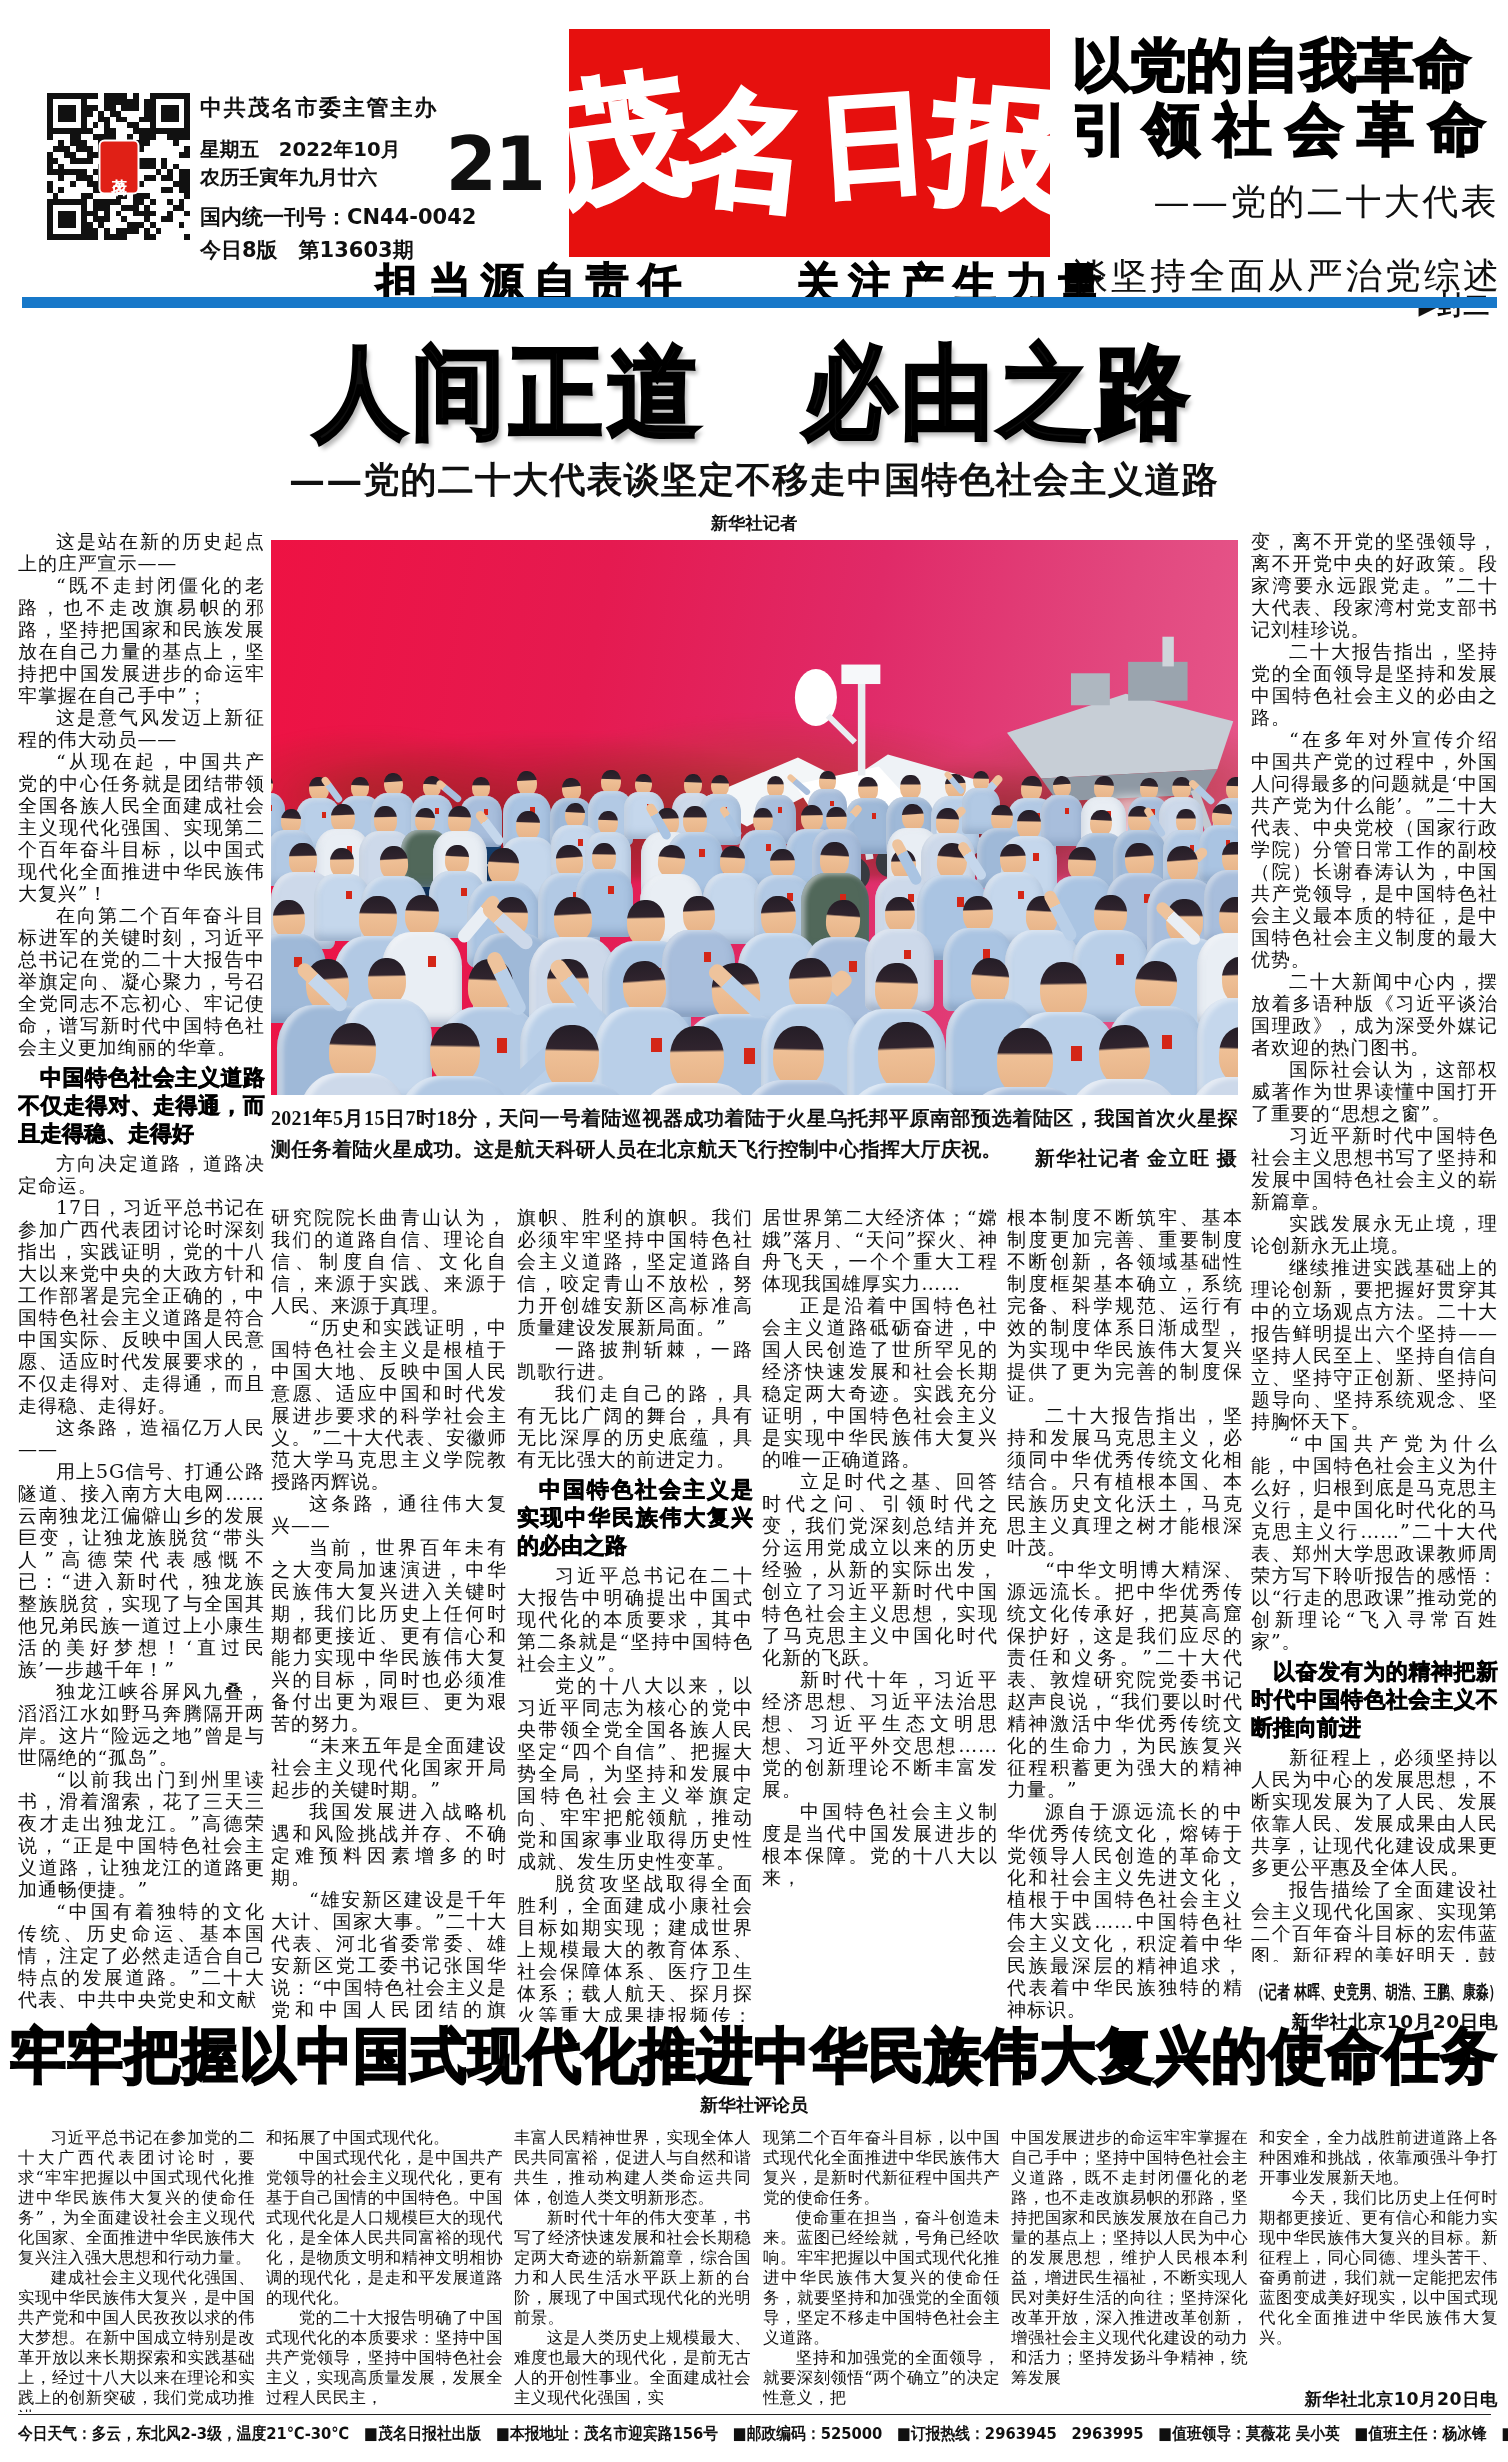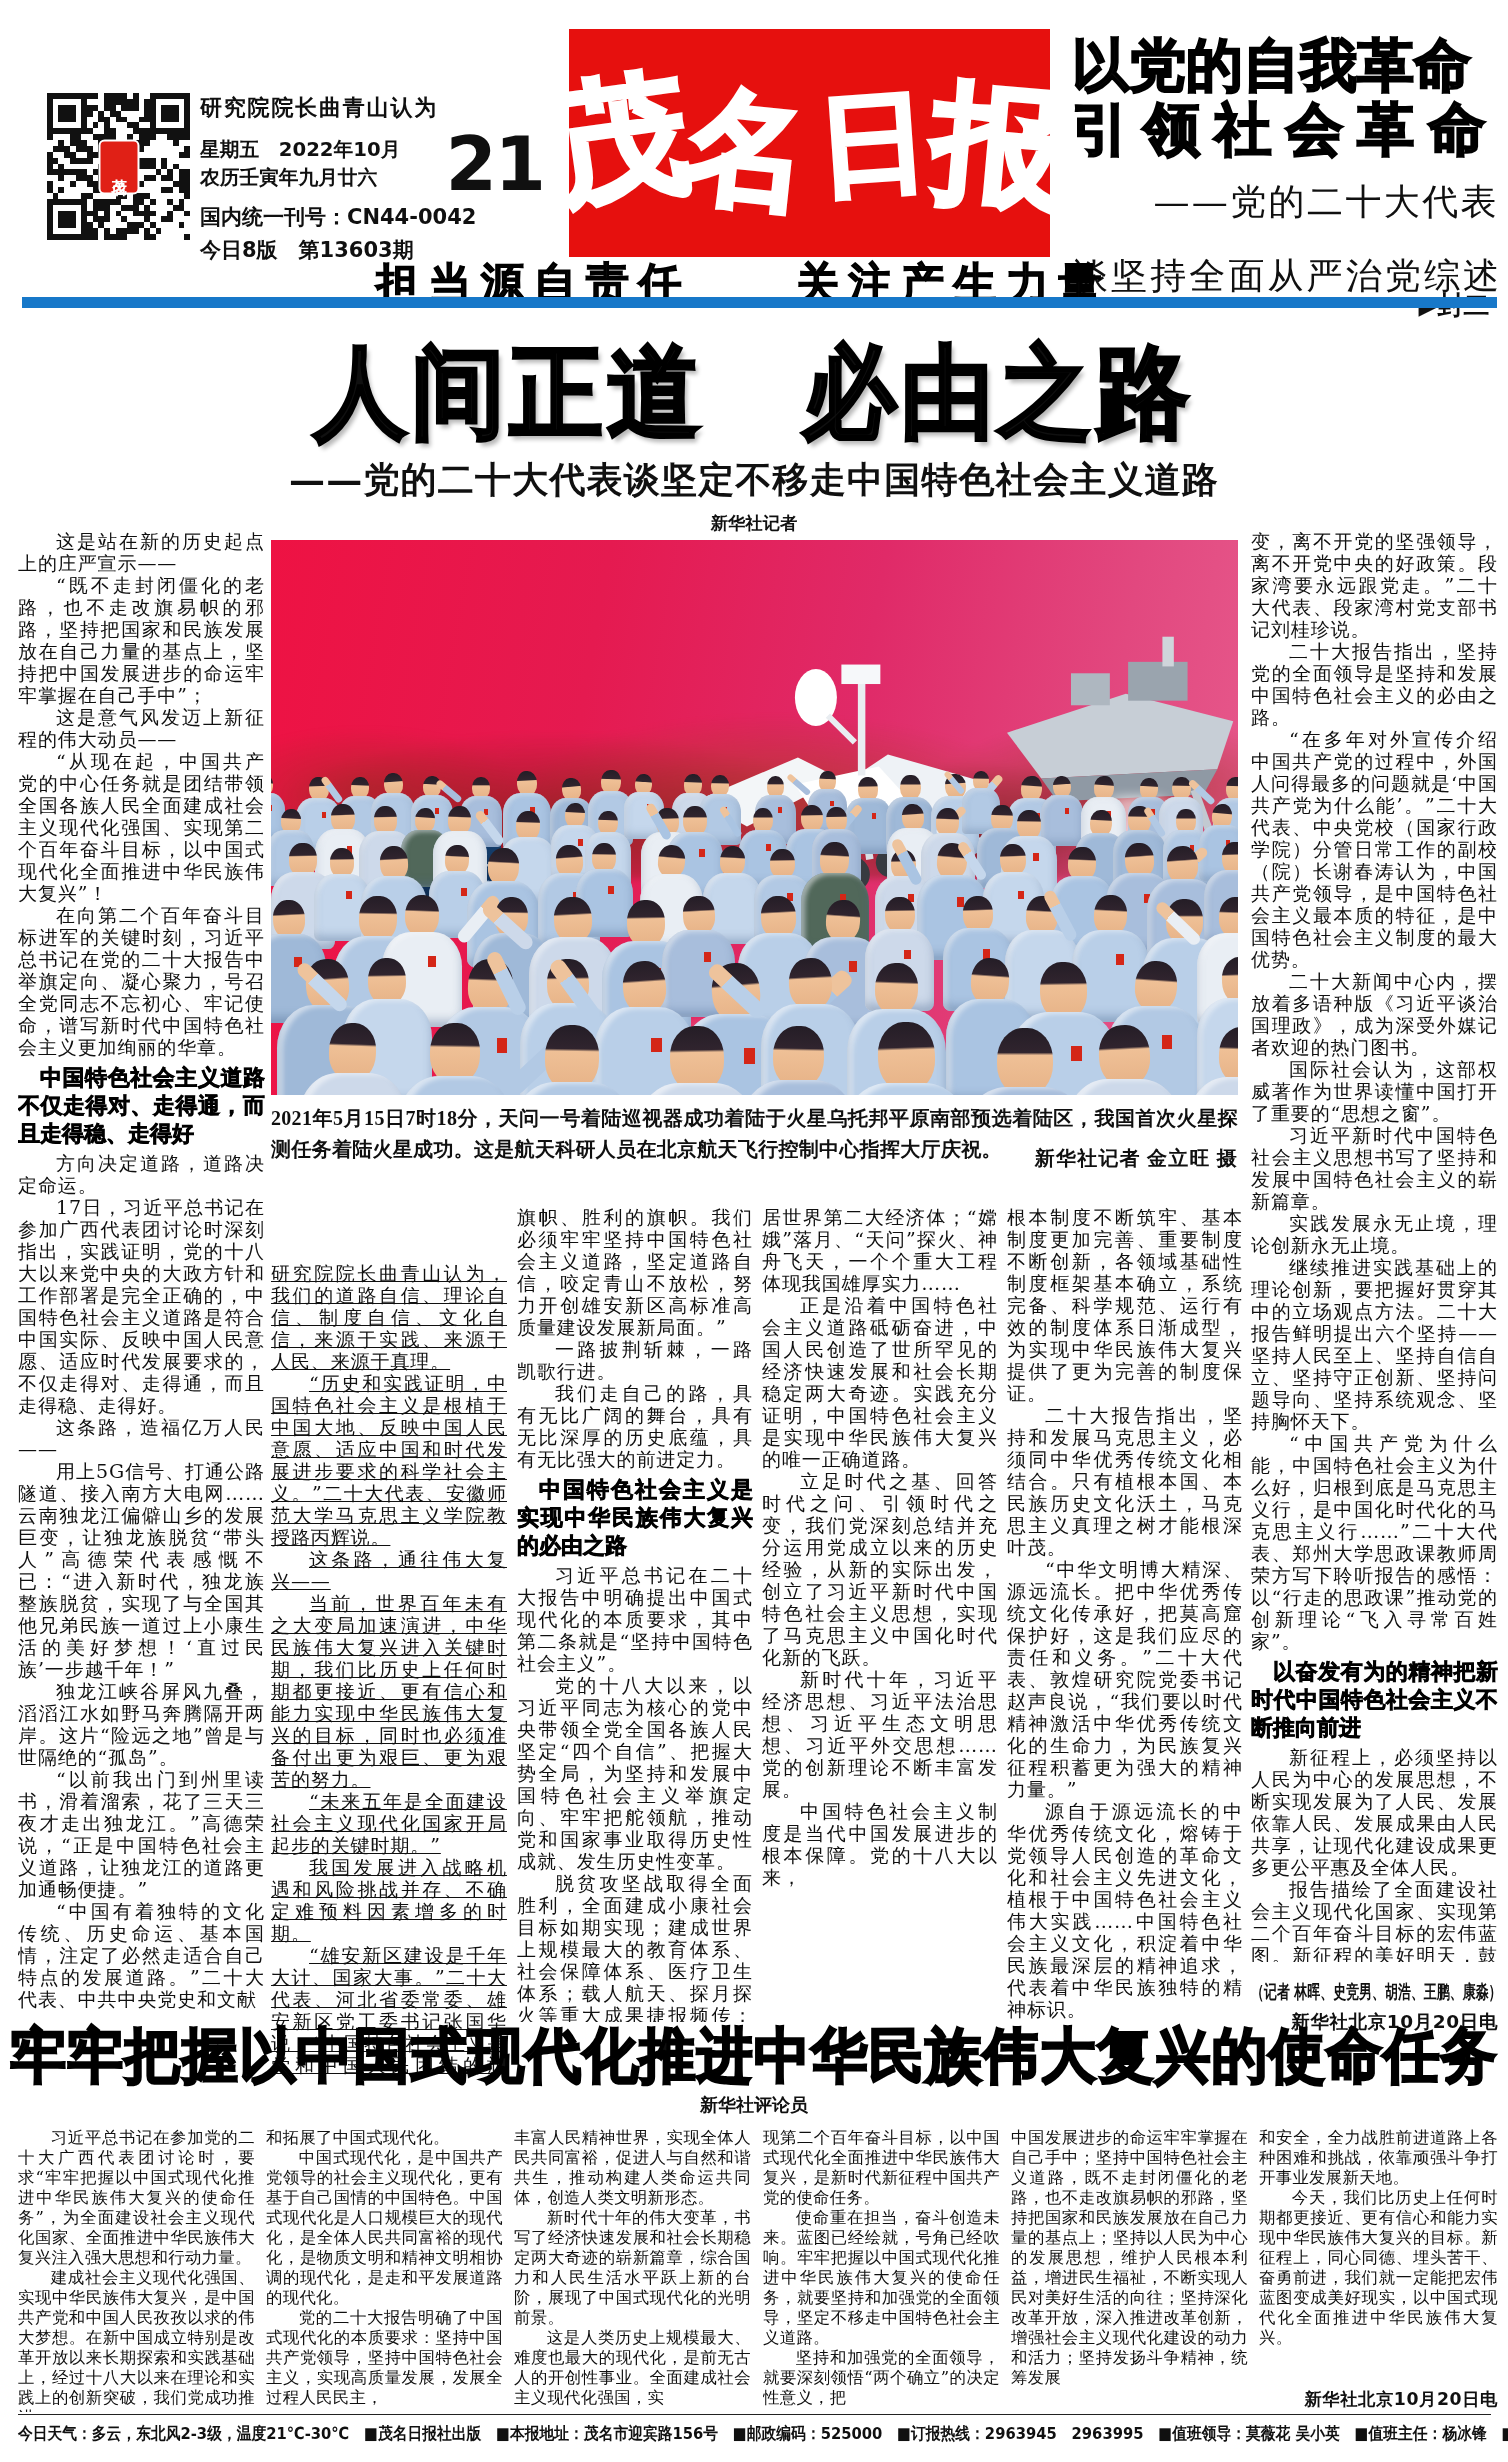--- a/index.html
+++ b/index.html
@@ -89,21 +89,21 @@
   .caption p span{text-indent:2em;display:inline;}
   .caption .credit{position:absolute;right:0;bottom:20px;font-size:20px;font-weight:600;letter-spacing:1.2px;}
 
   
   .col{position:absolute;overflow:hidden;text-align:justify;}
   .col p.p{margin:0;text-indent:2em;font-size:19px;line-height:22px;letter-spacing:0.9px;}
   .col p.cont{text-indent:0;}
   .col p.colhead{margin:6px 0 3.6px;text-indent:1em;font-family:"DejaVu Sans","Liberation Sans",sans-serif;
                  font-size:22px;line-height:28px;font-weight:900;-webkit-text-stroke:0.7px #000;letter-spacing:0;}
   #c1{left:18px;top:530px;width:247px;height:1495px;}
-  #c2{left:271px;top:1262px;width:236px;height:816px;text-decoration:underline;}
+  #c2{left:271px;top:1206px;width:236px;height:816px;}
   #c3{left:517px;top:1206px;width:236px;height:816px;}
   #c4{left:762px;top:1206px;width:236px;height:816px;}
   #c5{left:1007px;top:1206px;width:236px;height:816px;}
   #c6{left:1251px;top:530px;width:247px;height:1504px;}
   #c6 .c6body{height:1432px;overflow:hidden;}
   .a1credits{position:absolute;left:0;bottom:0;width:100%;font-family:"DejaVu Sans",sans-serif;font-weight:900;}
   .cr1{font-size:18.5px;white-space:nowrap;transform:scaleX(.7);transform-origin:left center;}
   .cr2{font-size:18.5px;text-align:right;margin-top:4.8px;letter-spacing:0.6px;}
 
   
@@ -754,21 +754,21 @@
         <i></i>
         <i></i>
         <i></i>
         <i class="b"></i>
       </div>
     <div class="qr-logo">
         <span>茂名</span>
       </div>
   </div>
   <div class="info">
-    <div class="info-l1">研究院院长曲青山认为</div>
+    <div class="info-l1">中共茂名市委主管主办</div>
     <div class="info-row">
       <div class="dates">
         <div>星期五　2022年10月</div>
         <div>农历壬寅年九月廿六</div>
       </div>
       <div class="daynum">21</div>
     </div>
     <div class="info-l4">国内统一刊号：CN44-0042</div>
     <div class="info-l5">今日8版　第13603期</div>
   </div>

